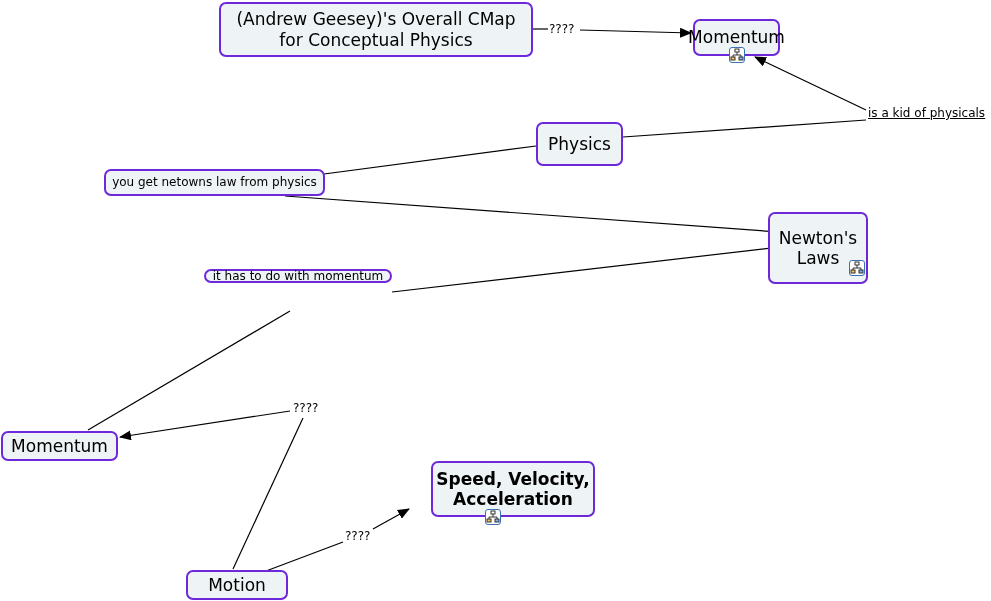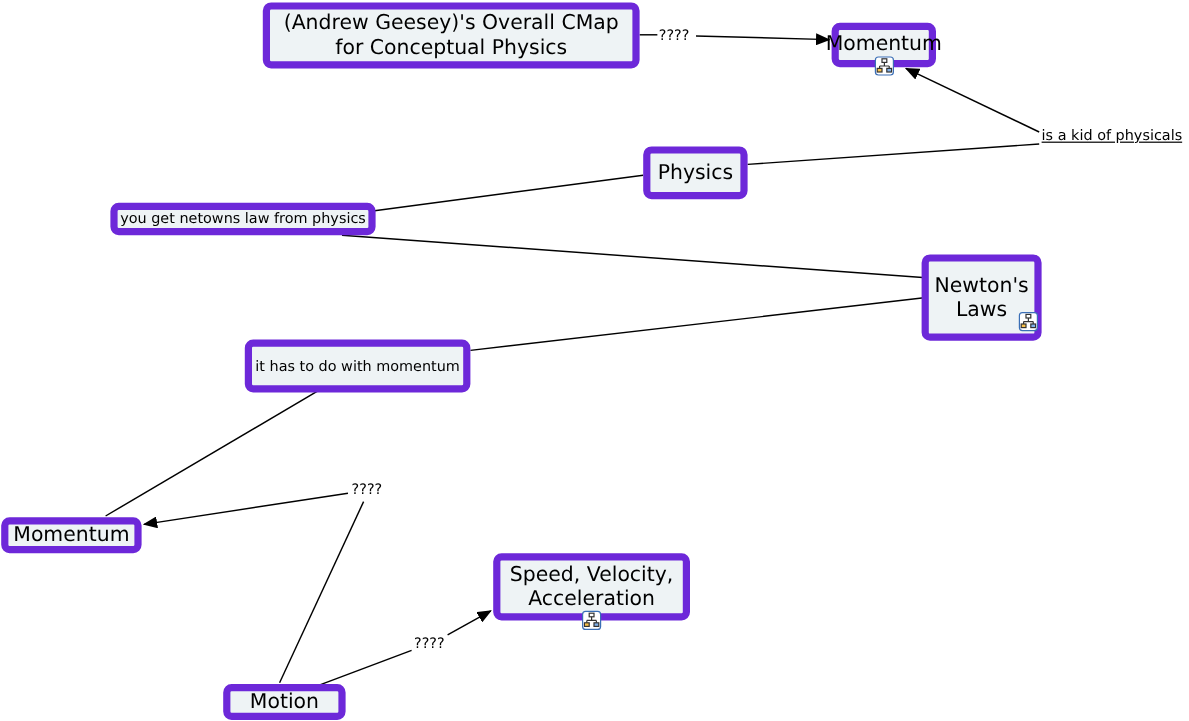--- a/index.html
+++ b/index.html
@@ -1,19 +1,19 @@
 <!DOCTYPE html>
 <html><head>
 <meta charset="utf-8">
 <style>
   html, body { margin:0; padding:0; }
   body { width:991px; height:601px; background:#ffffff; position:relative; overflow:hidden;
          font-family:"DejaVu Sans", sans-serif; color:#000; }
   #edges { position:absolute; left:0; top:0; }
-  .node { position:absolute; box-sizing:border-box; background:#eef3f5; border:6px solid #6d28d9;
+  .node { position:absolute; box-sizing:border-box; background:#eef3f5; border:2px solid #6d28d9;
           border-radius:7px; display:flex; align-items:center; justify-content:center;
           text-align:center; line-height:1.2; white-space:pre-line; }
   .concept { font-size:17px; }
   .linknode { font-size:12px; }
   .plainlabel { position:absolute; font-size:12px; background:#fff; padding:0 1px; white-space:nowrap; }
   .submap { position:absolute; width:16px; height:16px; box-sizing:border-box; background:#fff;
             border:1px solid #3b6fb6; border-radius:3px; }
   .submap svg { display:block; }
 </style>
 </head>
@@ -68,33 +68,33 @@
       <line x1="11" y1="7" x2="11" y2="9" stroke="#333"></line>
       <rect x="1" y="9" width="4" height="3" fill="#f7c04a" stroke="#333"></rect>
       <rect x="9" y="9" width="4" height="3" fill="#7fb0e8" stroke="#333"></rect>
     </svg>
 </div>
 
 <div class="node concept" style="left:1px;top:431px;width:117px;height:30px;">Momentum</div>
 
 <div class="node concept" style="left:186px;top:570px;width:102px;height:30px;">Motion</div>
 
-<div class="node concept" style="left:411px;top:461px;width:164px;height:56px;">Speed, Velocity,
+<div class="node concept" style="left:431px;top:461px;width:164px;height:56px;font-weight:bold;">Speed, Velocity,
 Acceleration</div>
 <div class="submap" style="left:485px;top:509px;">
   <svg width="14" height="14" viewBox="0 0 14 14">
       <rect x="5" y="1" width="4" height="3" fill="none" stroke="#333"></rect>
       <line x1="7" y1="4" x2="7" y2="7" stroke="#333"></line>
       <line x1="3" y1="7" x2="11" y2="7" stroke="#333"></line>
       <line x1="3" y1="7" x2="3" y2="9" stroke="#333"></line>
       <line x1="11" y1="7" x2="11" y2="9" stroke="#333"></line>
       <rect x="1" y="9" width="4" height="3" fill="#f7c04a" stroke="#333"></rect>
       <rect x="9" y="9" width="4" height="3" fill="#7fb0e8" stroke="#333"></rect>
     </svg>
 </div>
 
-<div class="node linknode" style="left:92px;top:169px;width:221px;height:27px;">you get netowns law from physics</div>
-<div class="node linknode" style="left:204px;top:283px;width:188px;height:44px;">it has to do with momentum</div>
+<div class="node linknode" style="left:104px;top:169px;width:221px;height:27px;">you get netowns law from physics</div>
+<div class="node linknode" style="left:204px;top:269px;width:188px;height:14px;">it has to do with momentum</div>
 
 <div class="plainlabel" style="left:548px;top:22px;">????</div>
 <div class="plainlabel" style="left:867px;top:106px;text-decoration:underline;">is a kid of physicals</div>
 <div class="plainlabel" style="left:292px;top:401px;">????</div>
 <div class="plainlabel" style="left:344px;top:529px;">????</div>
 
 </body></html>

